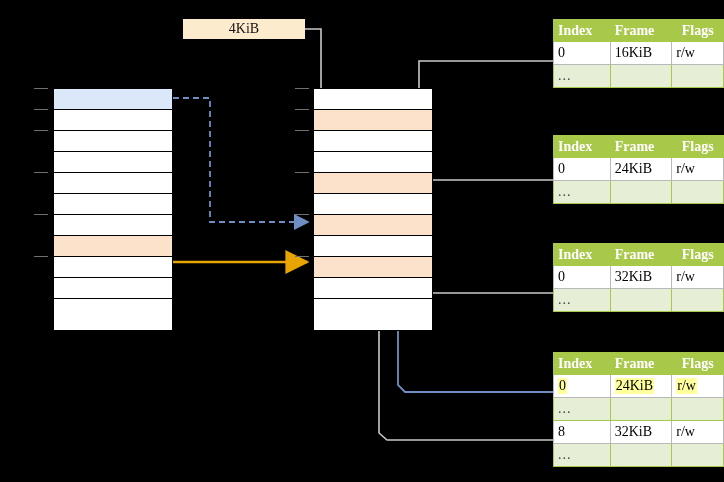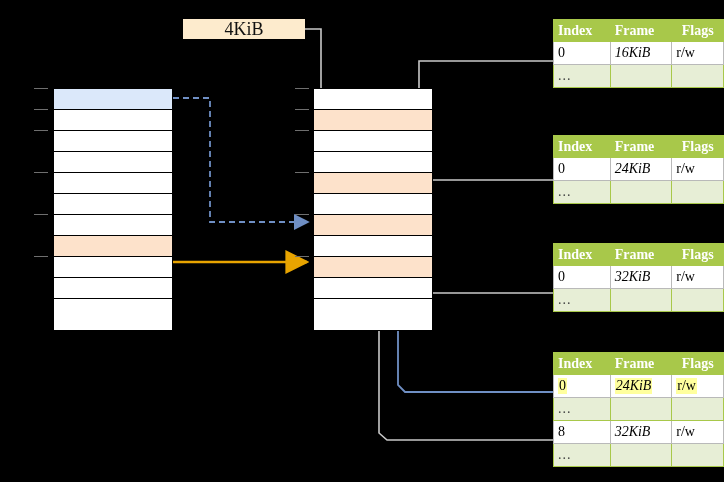--- a/index.html
+++ b/index.html
@@ -14,21 +14,21 @@
 
   
   svg.wires{position:absolute;left:0;top:0;width:724px;height:482px;pointer-events:none;}
 
   
   .tag{
     position:absolute;
     background:#fdebcd;
     border:0;
     text-align:center;
-    font-size:18px;
+    font-size:14px;
     line-height:20px;
     height:20px;
     color:#111;
   }
 
   
   .col{position:absolute;border:1px solid #000;box-sizing:border-box;background:#fff;}
   .cell{
     box-sizing:border-box;
     border-bottom:1px solid #000;
@@ -60,21 +60,21 @@
   }
   .ptable th{
     background:#a8c84a;
     color:#fff;
     font-weight:bold;
     font-size:14px;
     height:22px;
     border-color:#a8c84a;
   }
   .ptable td.c-index{width:57px;}
-  .ptable td.c-frame{width:62px;font-style:italic;}
+  .ptable td.c-frame{width:62px;}
   .ptable td.c-flags{width:52px;}
   .ptable th.c-index{width:57px;}
   .ptable th.c-frame{width:62px;}
   .ptable th.c-flags{width:52px;text-align:center;}
   .ptable tr.data td{background:#fff;border-color:#b9b9b9;}
   .ptable tr.ellip td{background:#e7eed6;border-color:#a8c84a;color:#444;letter-spacing:1px;}
   .hl{background:#ffff9e !important;display:inline-block;padding:0 1px;}
 </style>
 </head>
 <body>

